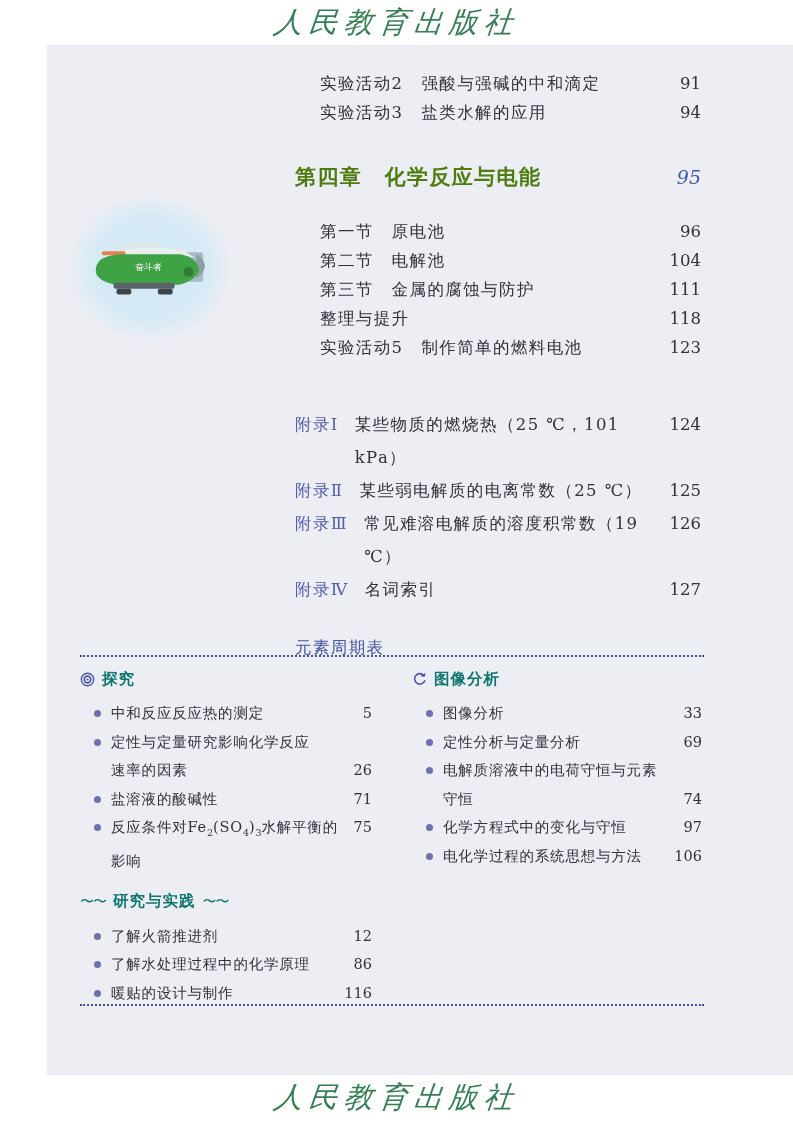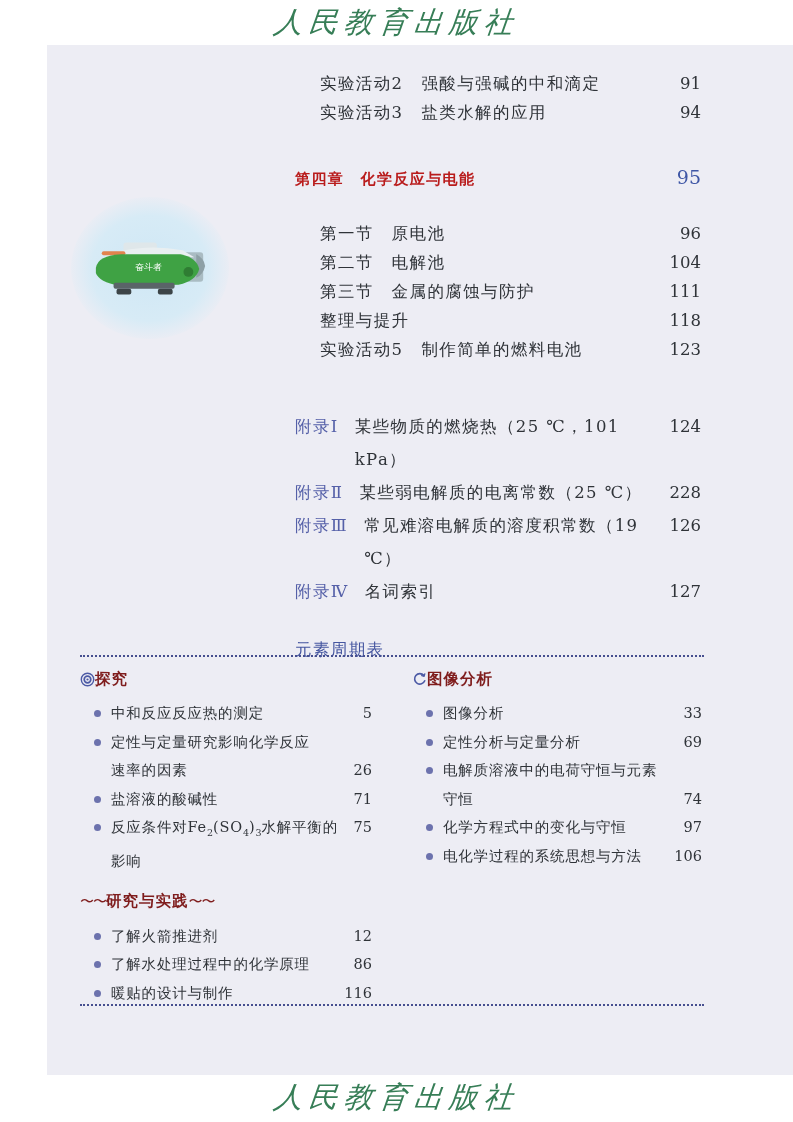--- a/index.html
+++ b/index.html
@@ -23,40 +23,40 @@
       background:radial-gradient(ellipse at center,#cfe7f5 0%,#d7ebf6 52%,rgba(237,237,244,0) 74%);
       display:flex;align-items:center;justify-content:center;}
 
   
   .toc{position:absolute;left:248px;top:24px;width:406px;}
   .trow{display:flex;align-items:baseline;line-height:29px;font-size:16.5px;letter-spacing:1.4px;}
   .trow.indent{padding-left:25px;gap:13px;}
   .tlabel{flex:1;}
   .tpage{letter-spacing:0;}
   .trow.chapter{margin-top:34px;line-height:32px;}
-  .chapter-label{font-weight:bold;color:#b91c1c;font-size:15px;}
-  .chapter-page{color:#3e56a5;font-size:19px;}
+  .chapter-label{font-weight:bold;color:#4d7c0f;font-size:21px;}
+  .chapter-page{color:#3e56a5;font-size:19px;font-style:italic;}
   .group.sections{margin-top:24px;}
   .group.appendices{margin-top:46px;}
   .group.appendices .trow{line-height:33px;}
   .apfx{color:#5560a8;margin-right:16px;}
   .trow.periodic{margin-top:27px;}
   .blue{color:#4556a0;}
 
   
   .dotline{position:absolute;left:33px;width:624px;border-top:2px dotted #464f8f;}
   .dotline.t{top:610px;}
   .dotline.b{top:959px;}
 
   
   .col{position:absolute;top:622px;font-size:14.5px;}
   .col.left{left:33px;width:292px;}
   .col.right{left:365px;width:290px;}
-  .bhead{display:flex;align-items:center;height:24px;margin-bottom:8px;
-         color:#7f1d1d;font-weight:bold;font-size:15.5px;
+  .bhead{display:flex;align-items:center;gap:7px;height:24px;margin-bottom:8px;
+         color:#0f766e;font-weight:bold;font-size:15.5px;
          font-family:"DejaVu Sans","Liberation Sans",sans-serif;letter-spacing:1px;}
   .bhead.research{margin-top:14px;}
   .wave{font-weight:normal;letter-spacing:-1px;font-size:14px;}
   .bitem{display:flex;align-items:flex-start;padding-left:14px;line-height:28.5px;}
   .bitem.cont{padding-left:31px;}
   .bullet{flex:none;width:7px;height:7px;border-radius:50%;background:#6c72ad;margin:11px 10px 0 0;}
   .bi-label{flex:1;letter-spacing:0.8px;}
   .bi-page{margin-left:6px;letter-spacing:0;}
   .bi-label sub{font-size:9.5px;letter-spacing:0;}
   .icon{flex:none;display:inline-flex;}
@@ -127,21 +127,21 @@
 
       <div class="group appendices">
         <div class="trow">
           <span class="apfx">附录Ⅰ</span>
           <span class="tlabel">某些物质的燃烧热（25 ℃，101 kPa）</span>
           <span class="tpage">124</span>
         </div>
         <div class="trow">
           <span class="apfx">附录Ⅱ</span>
           <span class="tlabel">某些弱电解质的电离常数（25 ℃）</span>
-          <span class="tpage">228</span>
+          <span class="tpage">125</span>
         </div>
         <div class="trow">
           <span class="apfx">附录Ⅲ</span>
           <span class="tlabel">常见难溶电解质的溶度积常数（19 ℃）</span>
           <span class="tpage">126</span>
         </div>
         <div class="trow">
           <span class="apfx">附录Ⅳ</span>
           <span class="tlabel">名词索引</span>
           <span class="tpage">127</span>

